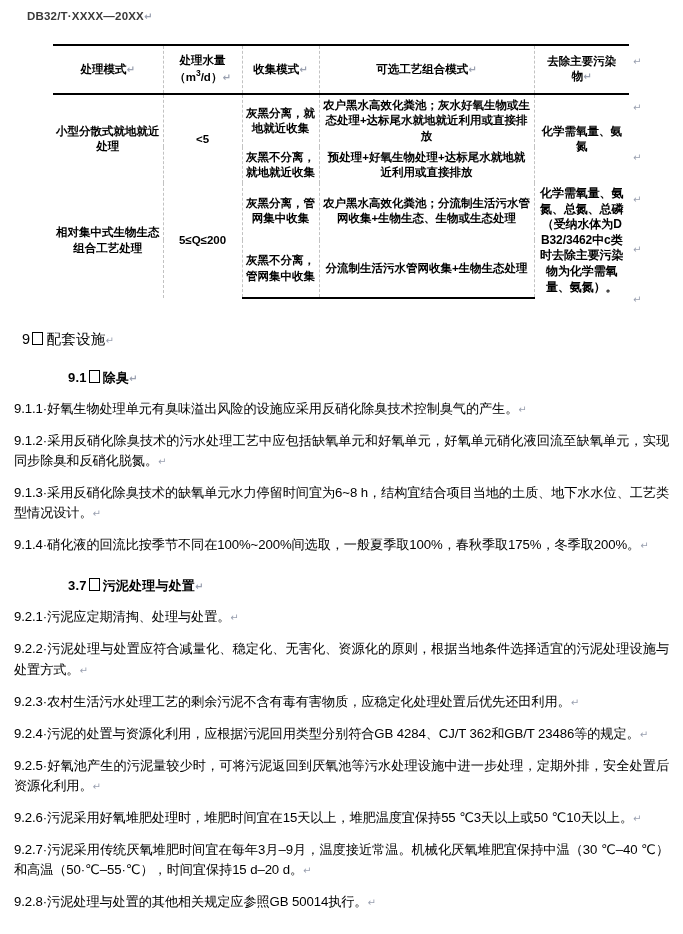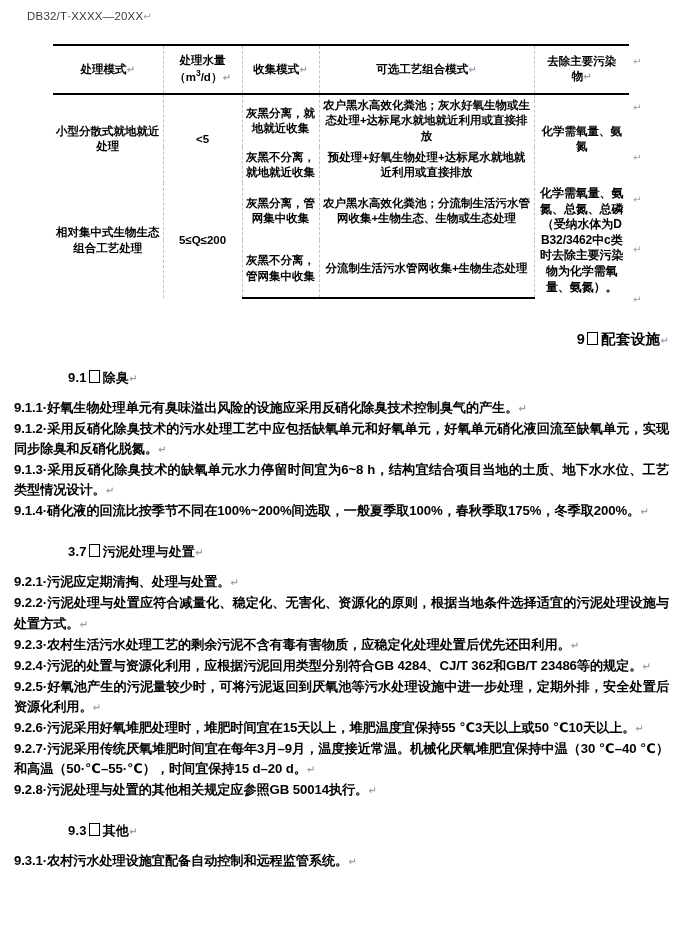--- a/index.html
+++ b/index.html
@@ -26,20 +26,21 @@
   
   .doc-header {
     position: absolute;
     top: 10px;
     left: 27px;
     font-family: "Liberation Sans", "DejaVu Sans", sans-serif;
     font-size: 11.5px;
     letter-spacing: .2px;
     color: #3a3a3a;
     white-space: nowrap;
+    font-weight: bold;
   }
   .pilcrow {
     color: #9aa0b0;
     font-size: 10px;
     font-family: "Liberation Sans", "DejaVu Sans", sans-serif;
     vertical-align: baseline;
   }
 
   
   .tbl-wrap {
@@ -109,41 +110,39 @@
   
   .body-area {
     position: absolute;
     left: 14px;
     top: 330px;
     width: 655px;
   }
   .h1 {
     font-family: "Liberation Sans", "DejaVu Sans", sans-serif;
     font-size: 14.5px;
-    font-weight: bold;
-    margin: 0 0 20px 0;
+    font-weight: normal;
+    margin: 0 0 20px 8px;
     letter-spacing: .3px;
-    text-align: right;
   }
   .h2 {
     font-family: "Liberation Sans", "DejaVu Sans", sans-serif;
     font-size: 13px;
     font-weight: bold;
     margin: 0 0 11px 0;
     padding-left: 54px;
     letter-spacing: .2px;
   }
   .para {
     font-family: "Liberation Sans", "DejaVu Sans", sans-serif;
     font-size: 13.2px;
     line-height: 1.52;
-    margin: 0 0 1px 0;
+    margin: 12px 0 1px 0;
     text-align: justify;
     letter-spacing: -0.1px;
-    font-weight: bold;
   }
   .gap-md { height: 21px; }
   .box {
     font-family: "Liberation Sans", "DejaVu Sans", sans-serif;
     display: inline-block;
     width: 9px;
     height: 11px;
     border: 1px solid #000;
     margin: 0 3px 0 2px;
     vertical-align: -1px;

